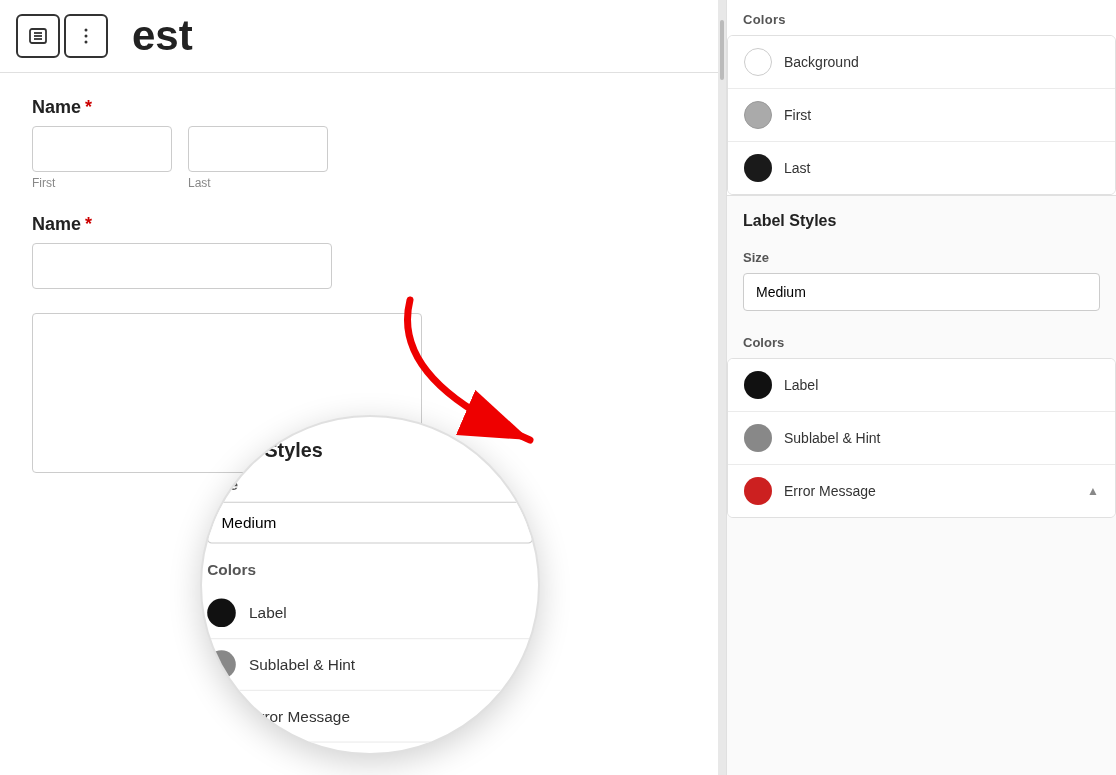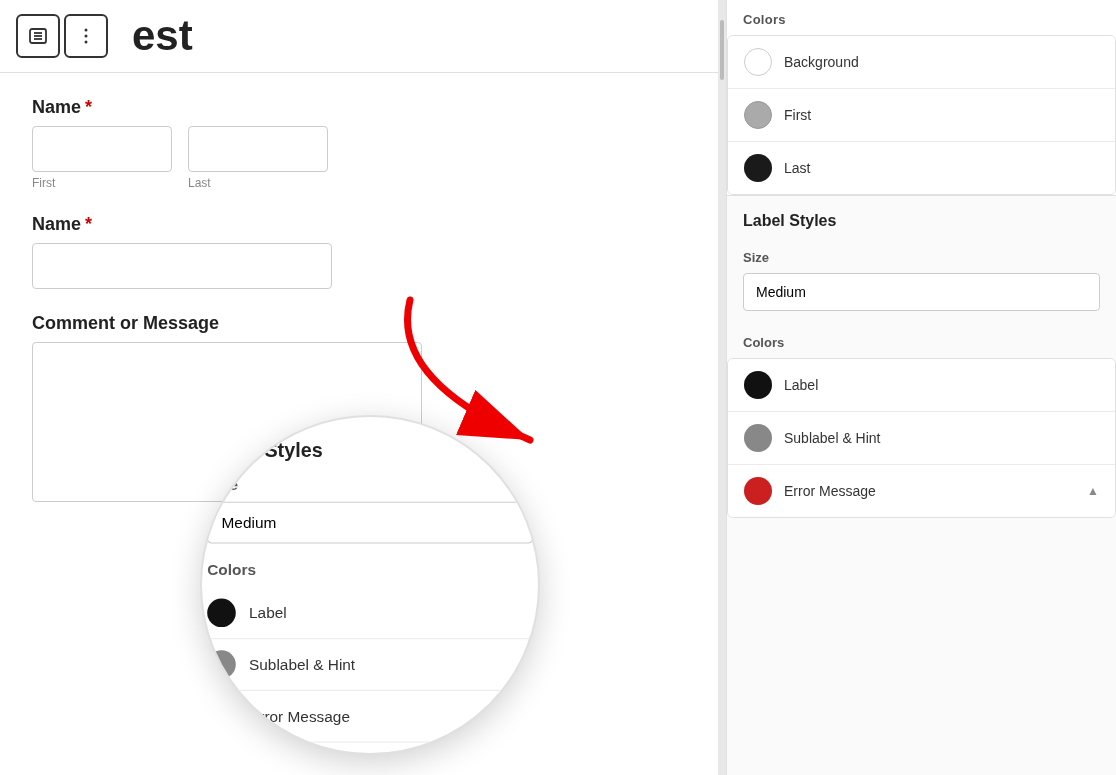--- a/index.html
+++ b/index.html
@@ -396,21 +396,20 @@
 
     <div class="field-group">
       <div class="field-label">
         <span>Name</span>
         <span class="required-star">*</span>
       </div>
       <input type="email" class="text-input text-input-email" placeholder="" style="">
     </div>
 
     <div class="field-group">
-      <div class="field-label">Comment or Message</div>
       <textarea class="textarea-input" style=""></textarea>
     </div>
   </div>
 
   <div class="magnified-overlay">
     <div class="magnified-content">
       <div class="mag-label-styles">Label Styles</div>
       <div class="mag-size-label">Size</div>
       <input type="text" class="mag-size-dropdown" value="Medium" readonly="" style="">
       <div class="mag-colors-label">Colors</div>

